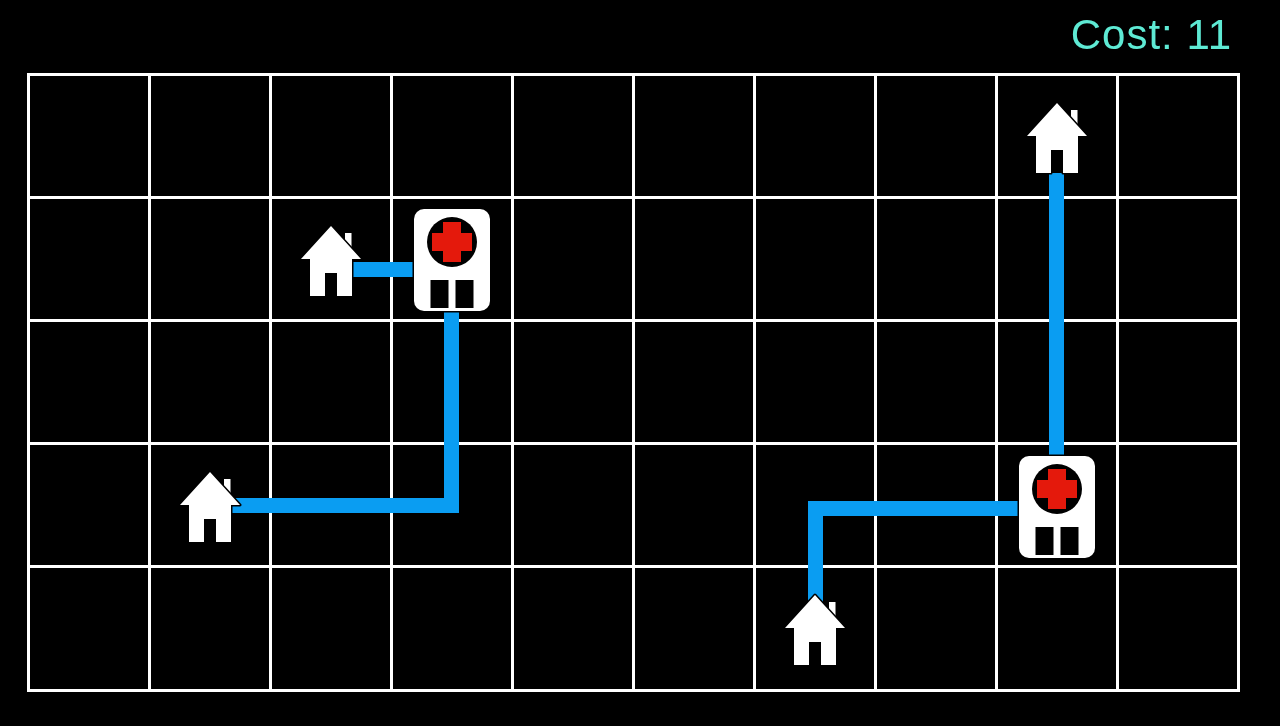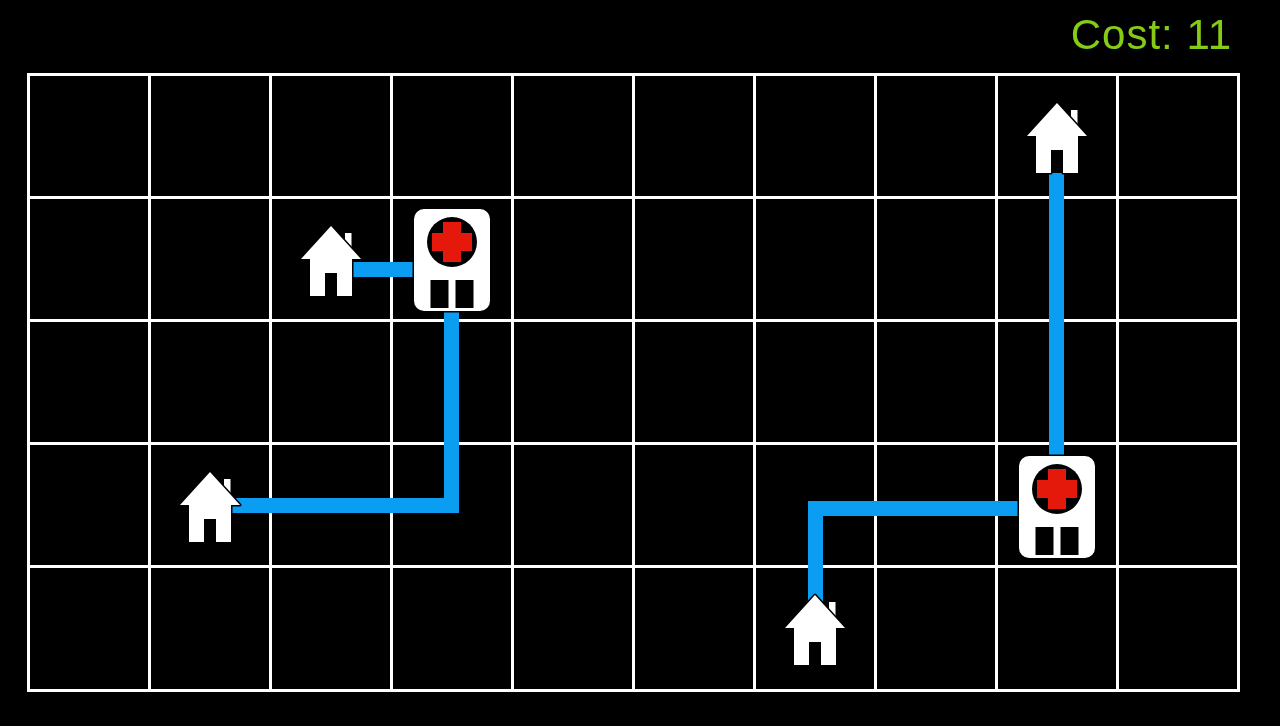--- a/index.html
+++ b/index.html
@@ -1,20 +1,20 @@
 <!DOCTYPE html>
 <html style="--bg: #000000; --line: #ffffff; --blue: #0a9df2; --red: #e4190c; --iconw: #ffffff;"><head>
 <meta charset="utf-8">
 <style>
   html,body{margin:0;padding:0;background:#000;}
   body{width:1280px;height:726px;position:relative;overflow:hidden;
        font-family:"Liberation Sans", sans-serif;}
   .stage{position:absolute;inset:0;background:var(--bg,#000);}
   .hud{position:absolute;top:12px;right:48px;}
-  .cost{color:#84cc16;font-size:42px;font-weight:300;letter-spacing:1px;line-height:1.1;}
+  .cost{color:#5eead4;font-size:42px;font-weight:300;letter-spacing:1px;line-height:1.1;}
   .board{position:absolute;}
   .gl{position:absolute;background:var(--line,#fff);}
   .gl.v{top:-1.5px;bottom:-1.5px;}
   .gl.h{left:-1.5px;right:-1.5px;}
   .path{position:absolute;background:var(--blue);}
   .entity{position:absolute;}
   .entity svg{display:block;overflow:visible;}
 </style>
 </head>
 <body>

